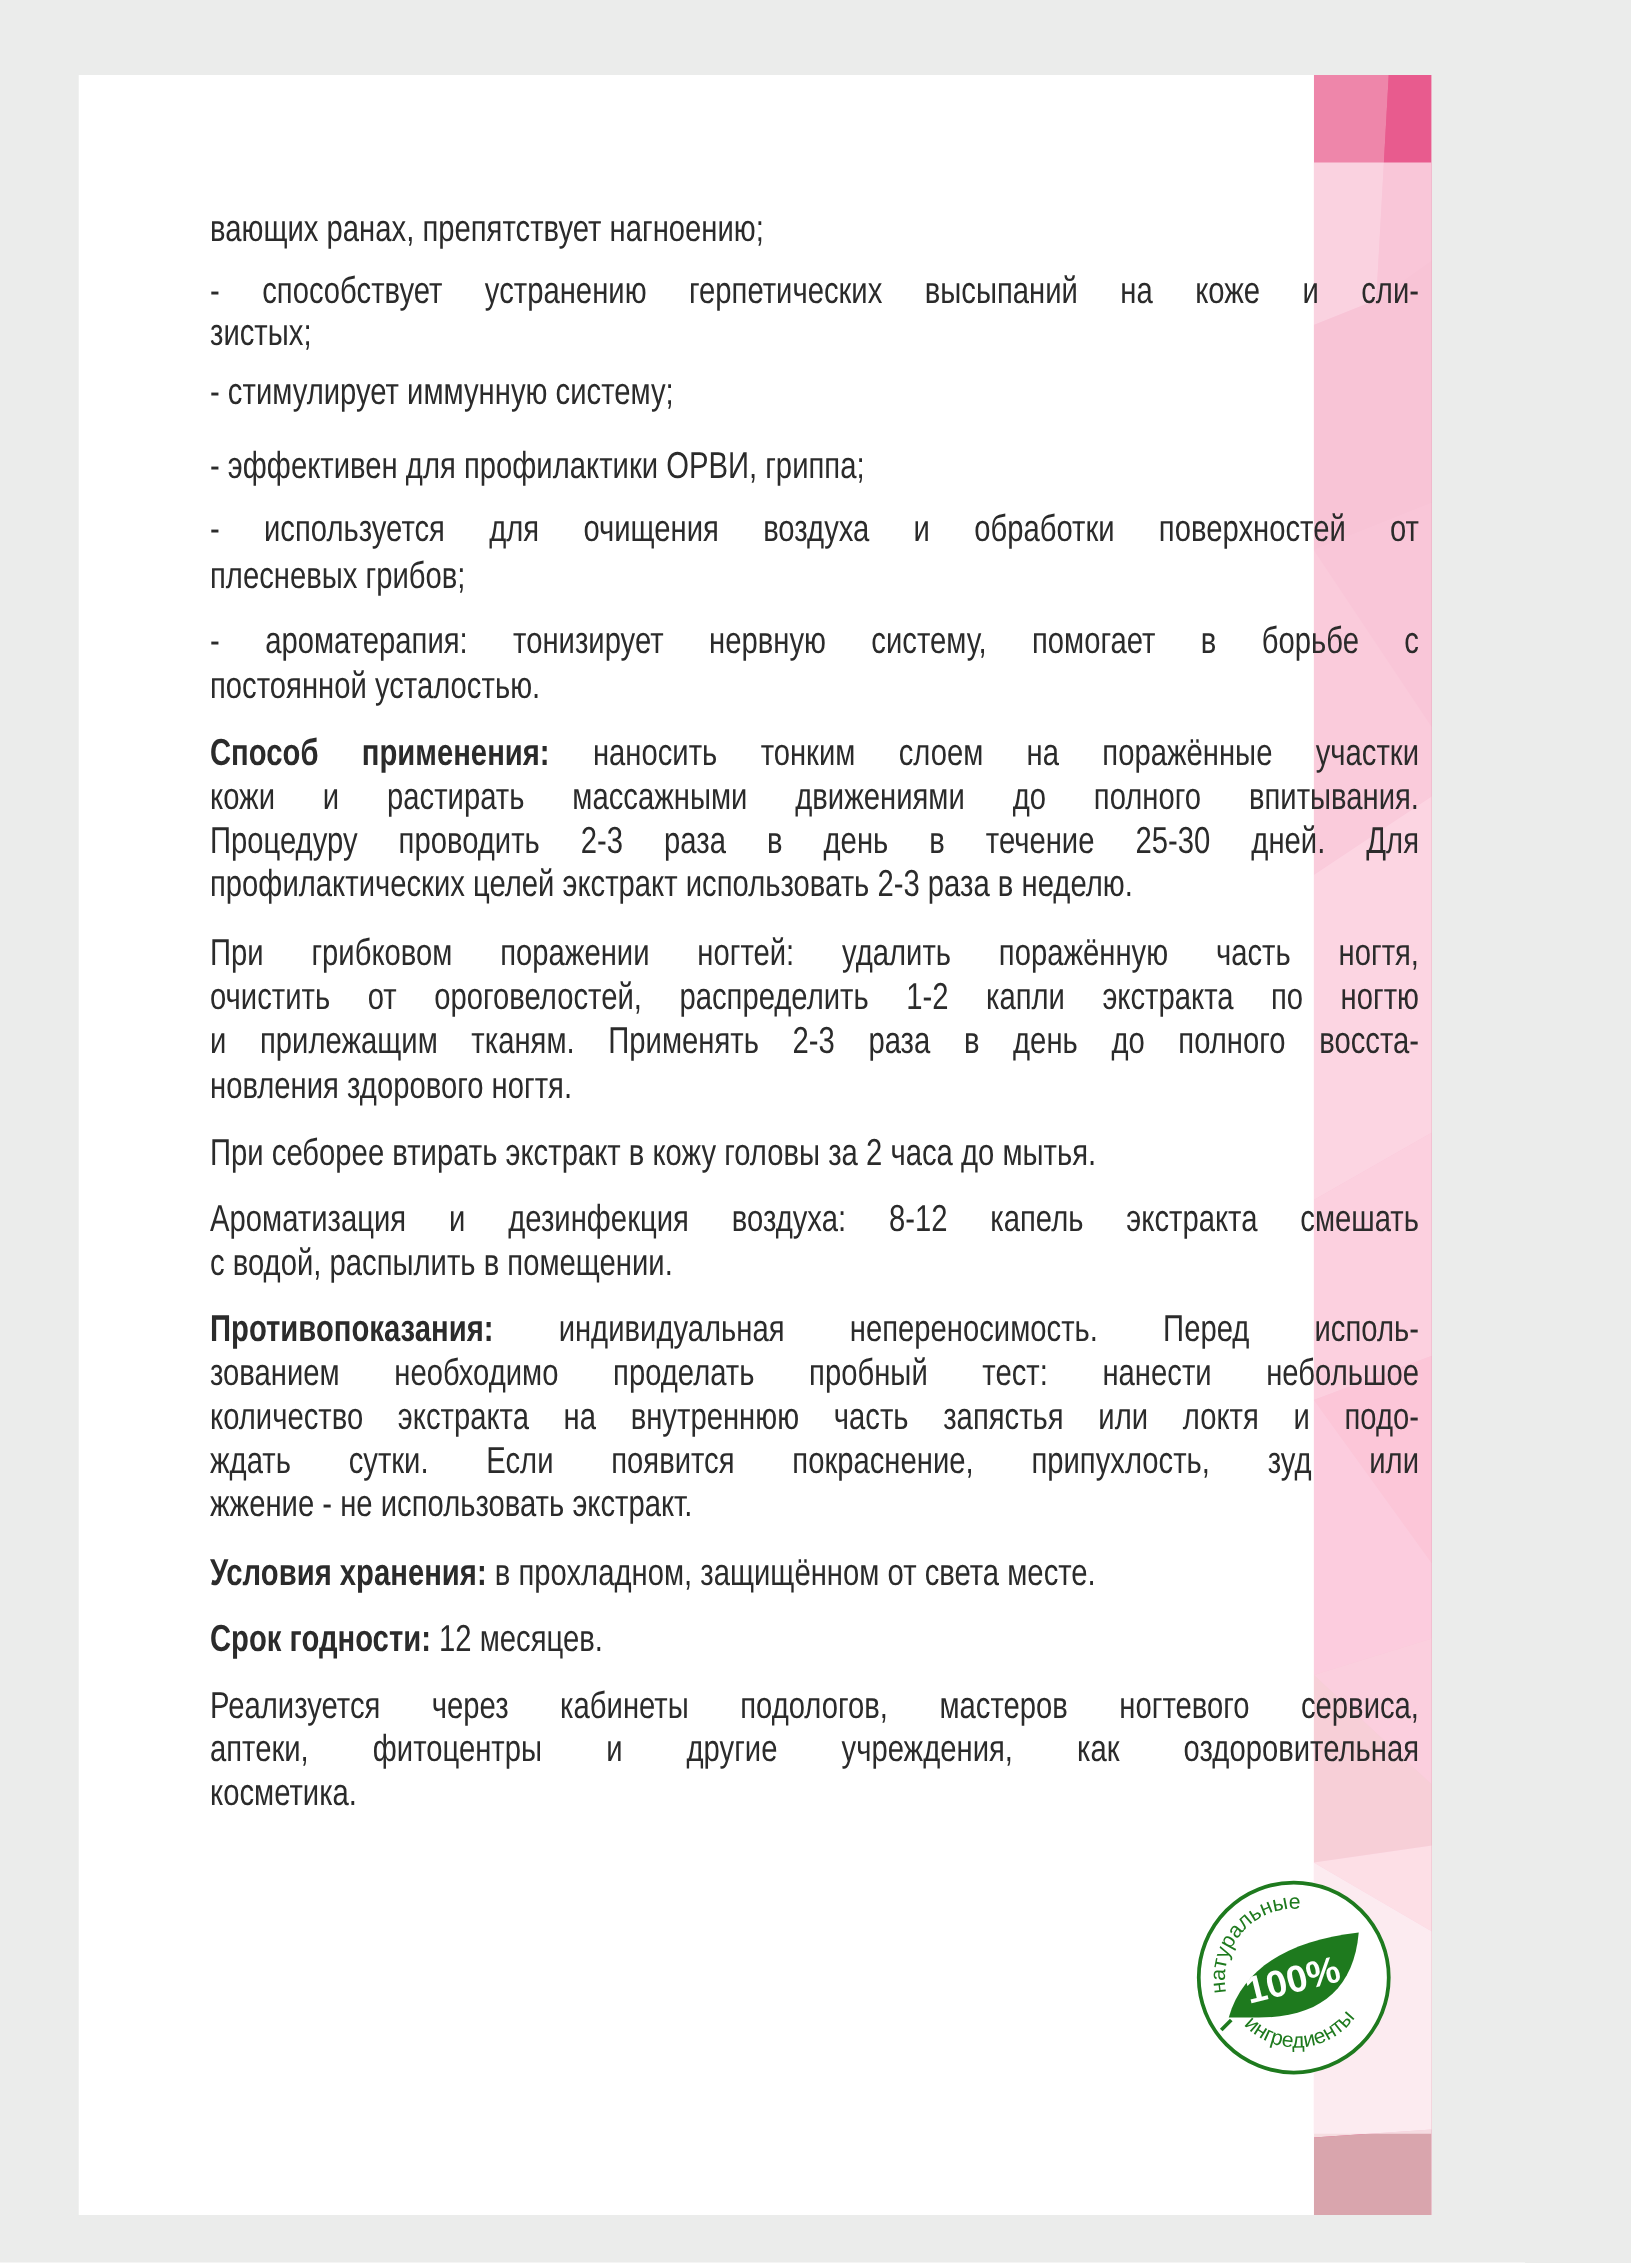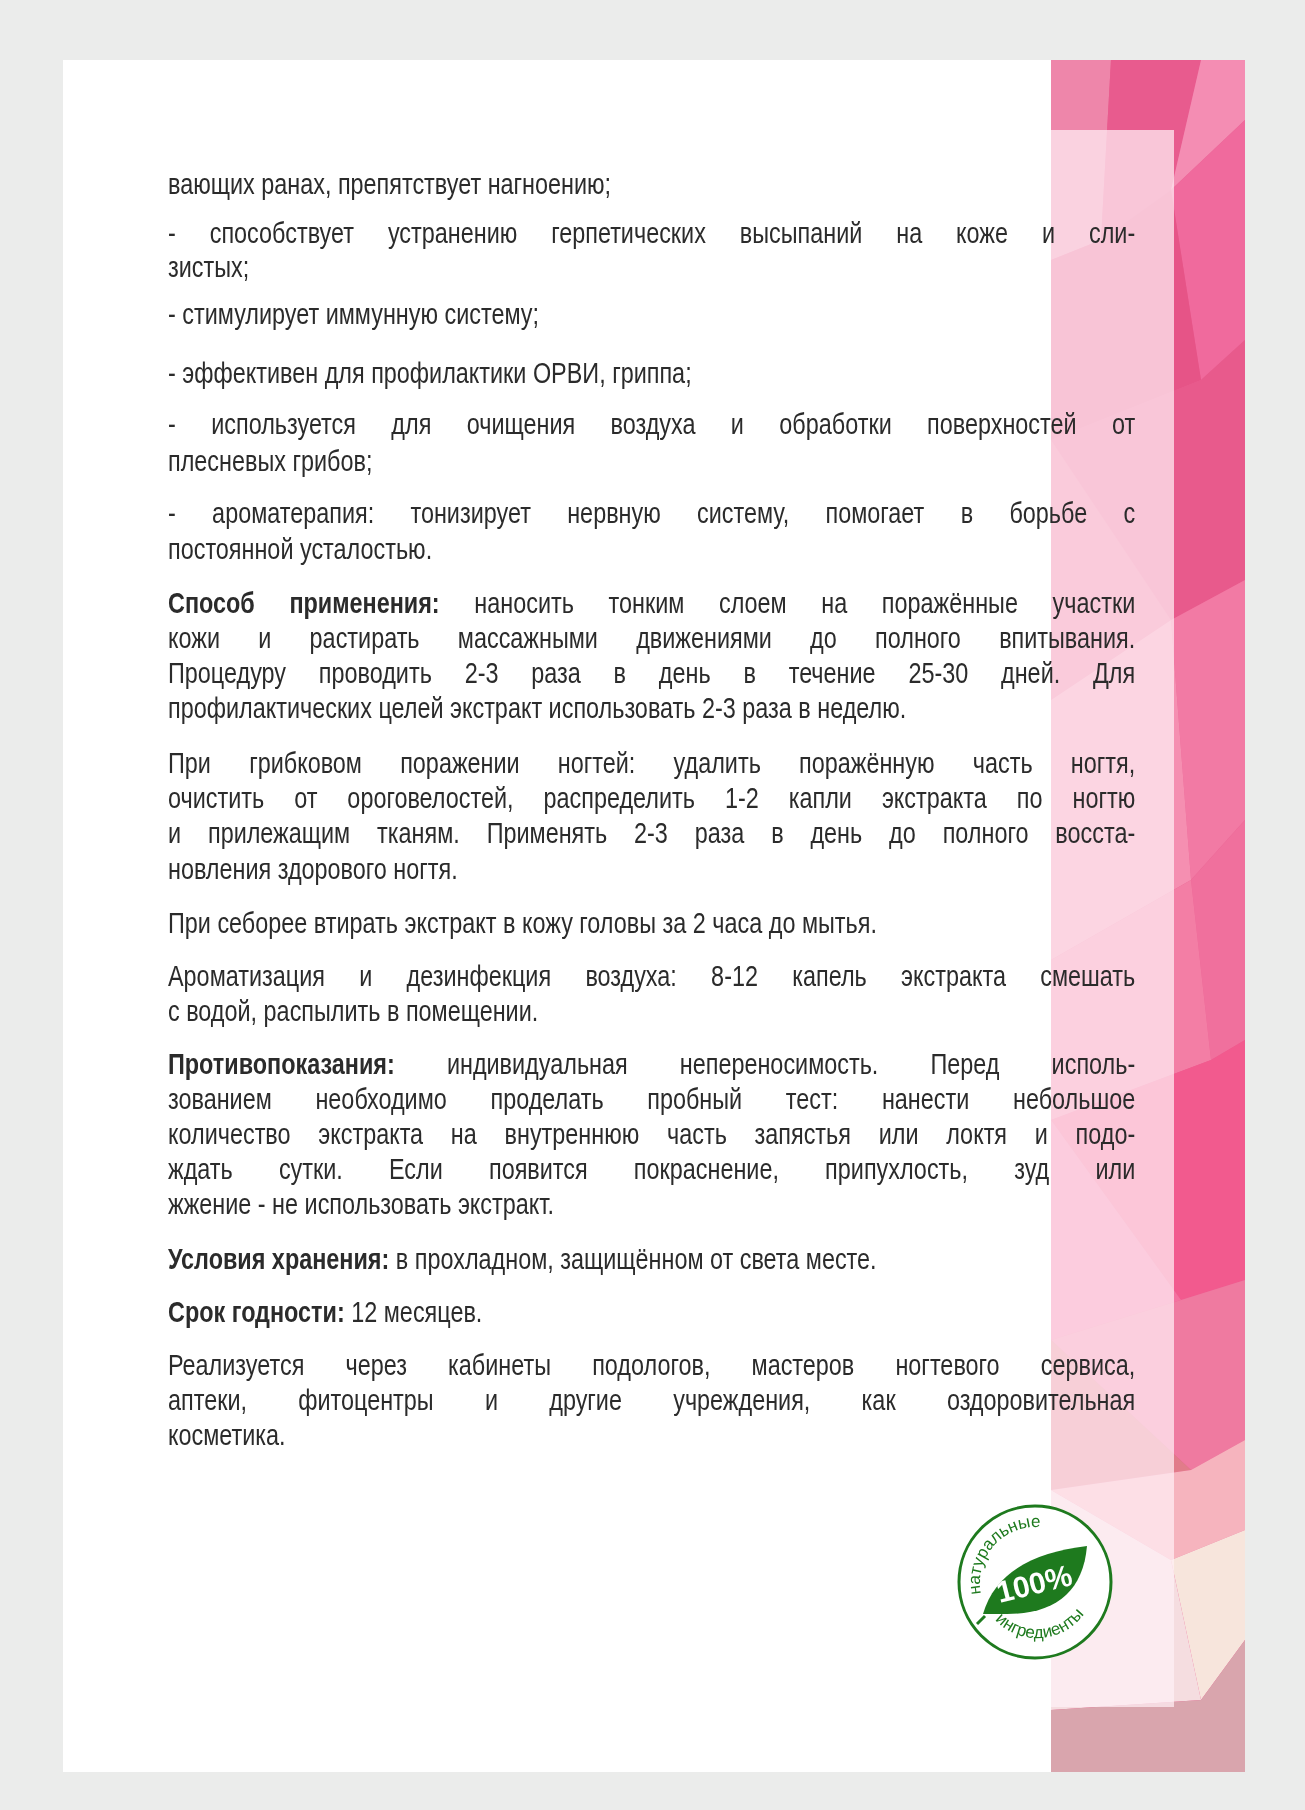--- a/index.html
+++ b/index.html
@@ -1,17 +1,17 @@
 <!DOCTYPE html>
 <html><head>
 <meta charset="utf-8">
 <style>
   html, body { margin:0; padding:0; }
   body { width:1305px; height:1810px; background:#ebeceb; position:relative; overflow:hidden; font-family:"Liberation Sans", sans-serif; }
-  .card { position:absolute; left:63px; top:60px; width:1182px; height:1712px; background:#ffffff; overflow:hidden; }
+  .card { position:absolute; left:63px; top:60px; width:1082px; height:1712px; background:#ffffff; overflow:hidden; }
   .band { position:absolute; left:988px; top:0; width:194px; height:1712px; overflow:hidden; }
   .band svg { position:absolute; left:0; top:0; }
   .inner { position:absolute; left:988px; top:70px; width:123px; height:1577px; background:rgba(255,240,245,0.72); }
   .text { position:absolute; left:105px; top:0; width:972px; color:#2b2b2b; }
   .line { position:absolute; left:0; width:1240px; height:36px; font-size:30px; line-height:36px; white-space:nowrap; transform-origin:0 0; transform:scaleX(0.78); }
   .line.j { text-align:justify; text-align-last:justify; }
   .b { font-weight:bold; }
   .badge { position:absolute; left:892px; top:1442px; width:160px; height:160px; }
 </style>
 </head>

